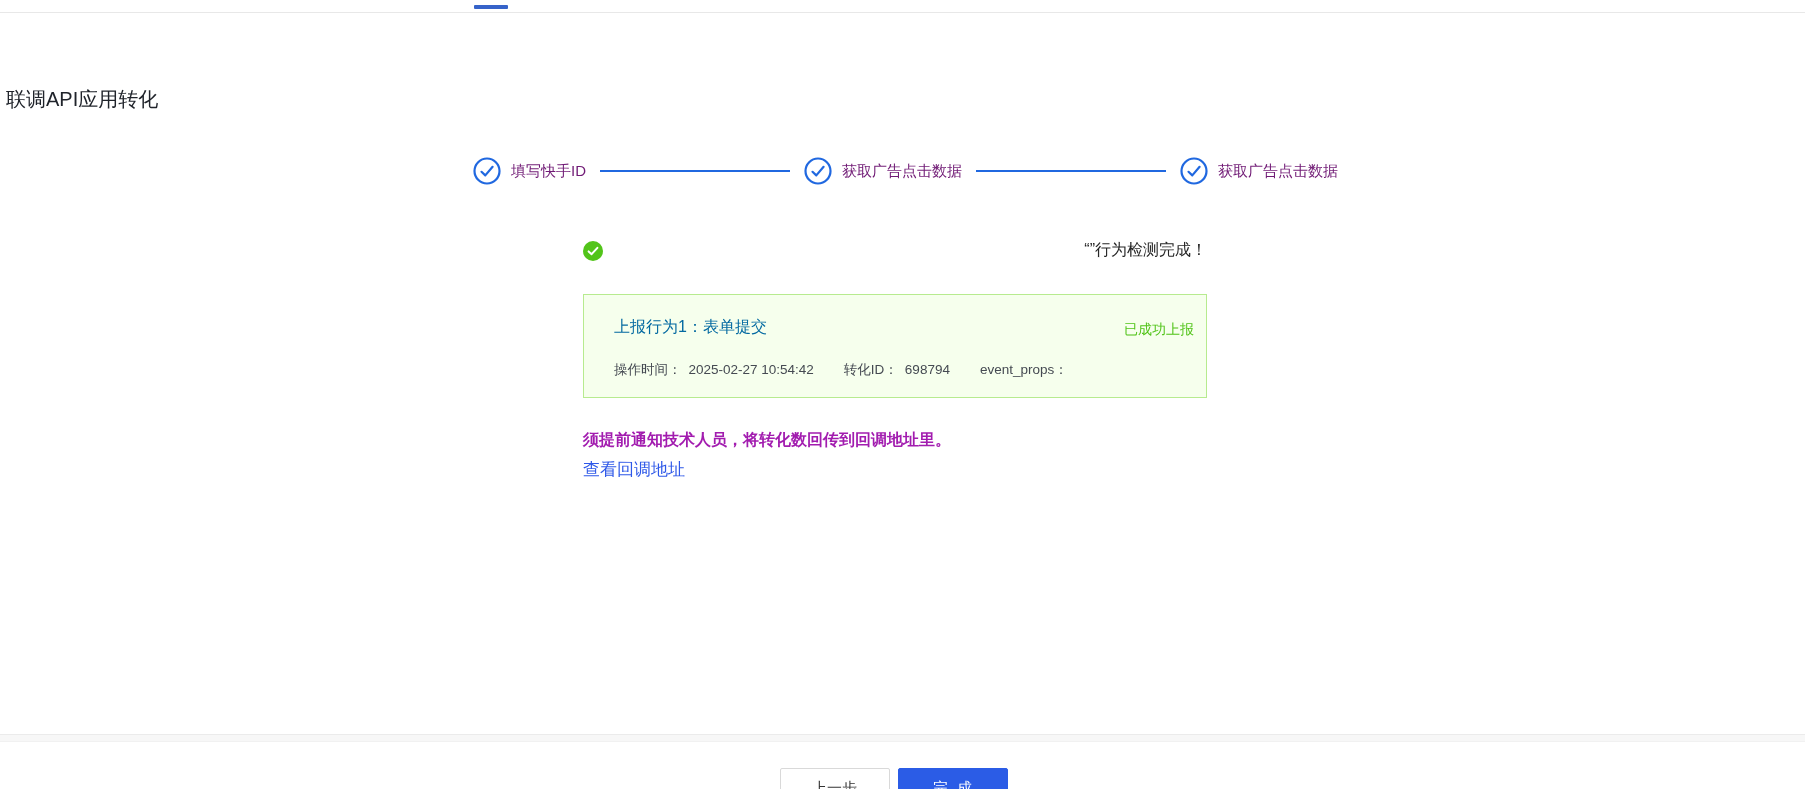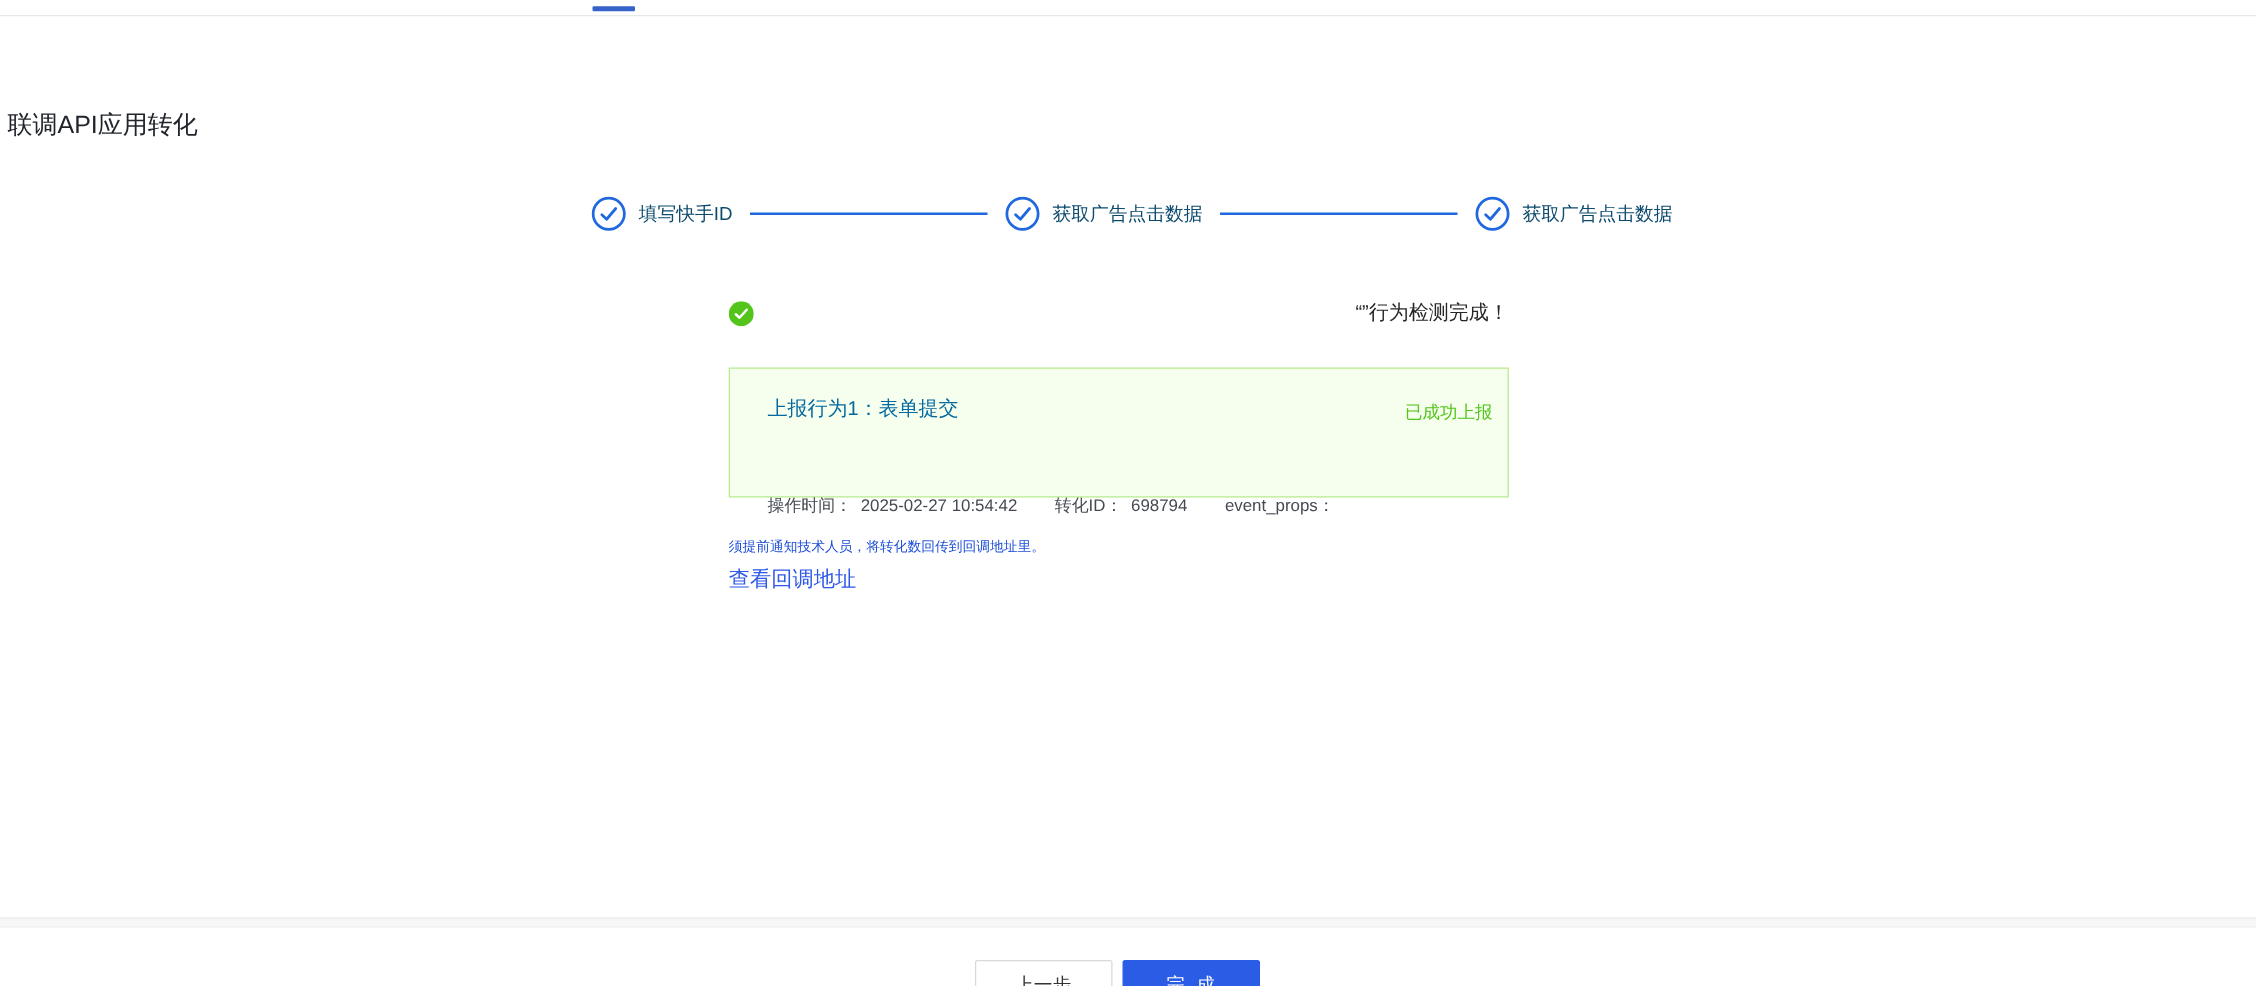--- a/index.html
+++ b/index.html
@@ -11,38 +11,38 @@
   .tab-indicator { position: absolute; left: 474px; top: 5px; width: 34px; height: 4px;
     background: #3663c9; border-radius: 1px; }
   .top-divider { position: absolute; left: 0; top: 12px; width: 100%; height: 1px; background: #e8e8e8; }
 
   .page-title { position: absolute; left: 6px; top: 86px; font-size: 20px; font-weight: 500; color: #20242b; }
 
   
   .stepper { position: absolute; left: 473px; top: 157px; width: 865px; display: flex; align-items: center; }
   .step { display: flex; align-items: center; white-space: nowrap; }
   .step-icon { width: 28px; height: 28px; flex: 0 0 auto; }
-  .step-label { margin-left: 10px; font-size: 15px; color: #0c4a6e; }
+  .step-label { margin-left: 10px; font-size: 15px; color: #701a75; }
   .connector { flex: 1 1 auto; height: 1.5px; background: #2068e0; margin: 0 14px; }
 
   
   .content { position: absolute; left: 583px; top: 240px; width: 624px; }
   .success-row { display: flex; align-items: center; justify-content: space-between; }
   .success-icon { width: 20px; height: 20px; flex: 0 0 auto; }
   .success-text { margin-left: 9px; font-size: 16px; color: #262626; }
 
   .report-card { position: relative; margin-top: 33px; width: 624px; height: 104px;
     background: #f6ffed; border: 1px solid #b7eb8f; padding: 22px 30px; }
   .report-title { font-size: 16px; color: #0369a1; }
   .report-status { position: absolute; right: 12px; top: 26px; font-size: 14px; color: #52c41a; }
   .report-meta { display: flex; margin-top: 23px; font-size: 13.5px; color: #454a52; }
-  .meta-item { margin-right: 30px; white-space: nowrap; margin-top: 35px; }
+  .meta-item { margin-right: 30px; white-space: nowrap; }
   .meta-item .v { margin-left: 7px; }
 
-  .note-text { margin-top: 32px; font-size: 11px; color: #1d4ed8; }
+  .note-text { margin-top: 32px; font-size: 16px; color: #a21caf; font-weight: bold; }
   .callback-link { display: inline-block; margin-top: 7px; font-size: 17px; color: #2e58e8;
     text-decoration: none; cursor: pointer; }
 
   
   .footer-band { position: absolute; left: 0; top: 734px; width: 100%; height: 8px;
     background: #f7f7f7; border-top: 1px solid #ebebeb; border-bottom: 1px solid #f1f1f1; }
   .footer-buttons { position: absolute; left: 50%; top: 768px; transform: translateX(calc(-50% - 9px));
     display: flex; gap: 8px; }
   .btn { height: 40px; width: 110px; font-size: 15px; border-radius: 2px; cursor: pointer;
     font-family: "Liberation Sans", "DejaVu Sans", sans-serif; display: flex; align-items: center; justify-content: center; }

